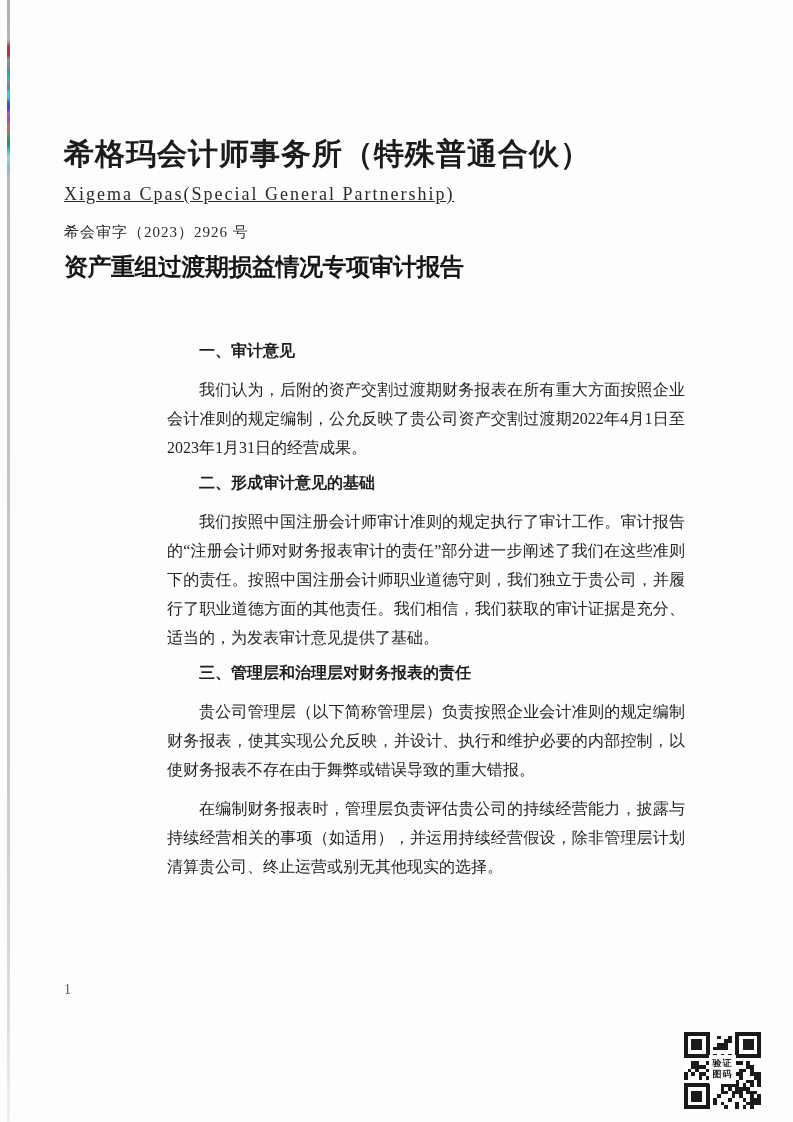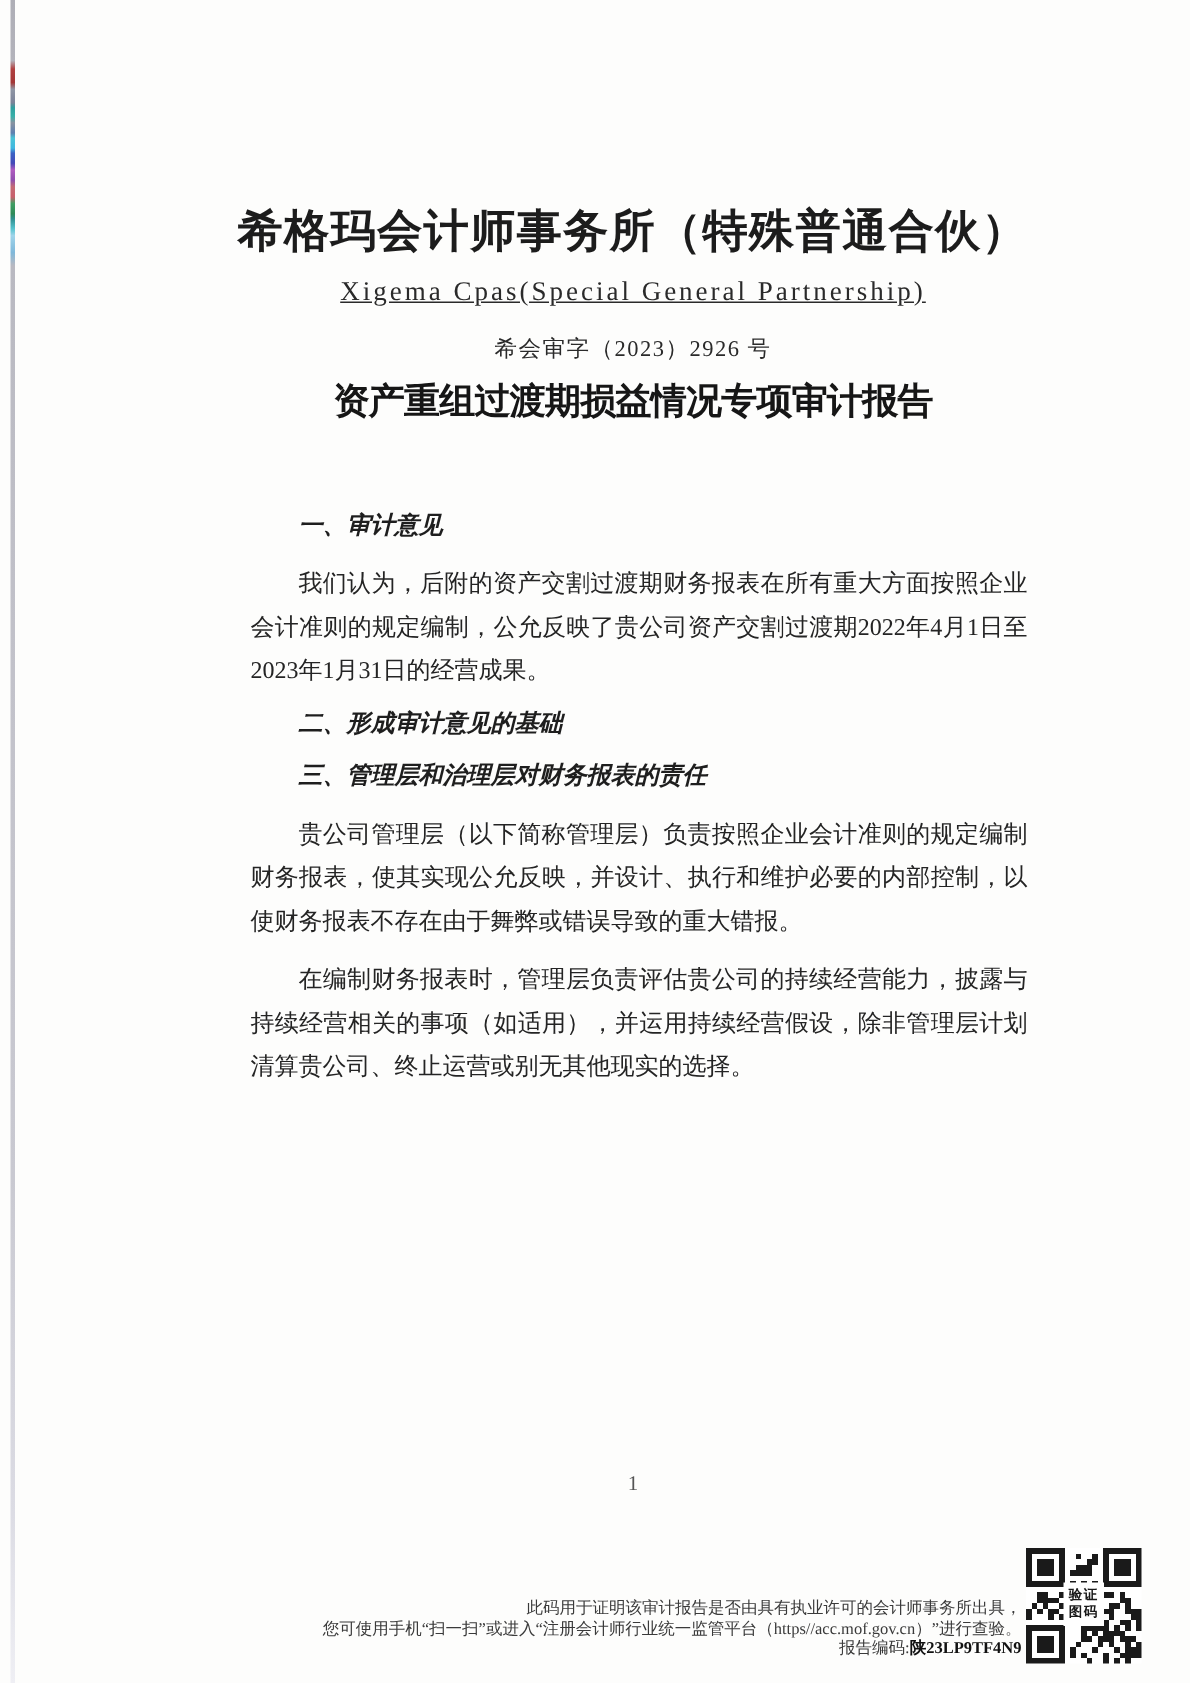--- a/index.html
+++ b/index.html
@@ -27,21 +27,21 @@
       #b05cc0 10.1%, #8f4fae 10.7%,
       #c46a74 11.1%, #c95f6b 11.7%,
       #3f9e63 12.1%, #2e8a57 12.7%,
       #2f8f8f 13.0%, #57c4cf 13.6%,
       #9fd4ea 14.0%, #7fb8da 15.0%,
       #b9b9c1 15.8%, #c2c2ca 40%,
       #c9c9d1 70%, #dcdce4 90%, #efeff4 100%);
   }
 
   .doc-center{
-    position:absolute;left:64px;width:716px;text-align:center;white-space:nowrap;
+    position:absolute;left:64px;width:716px;white-space:nowrap;
   }
   .firm-cn{
     top:134px;font-size:30px;font-weight:bold;letter-spacing:1px;color:#1c1c1c;
     font-family:"DejaVu Serif","Liberation Serif",serif;
   }
   .firm-en{
     top:184px;font-size:18px;letter-spacing:2px;color:#2a2a2a;text-decoration:underline;
   }
   .doc-no{
     top:223px;font-size:15px;letter-spacing:1px;color:#2a2a2a;
@@ -49,21 +49,21 @@
   .report-title{
     top:251px;font-size:24px;font-weight:bold;letter-spacing:-0.5px;color:#161616;
   }
 
   .content{
     position:absolute;left:167px;top:330px;width:518px;
     font-size:16px;line-height:29px;text-align:justify;color:#242424;
   }
   .content .addressee{margin:0;font-weight:bold;}
   .content h3{
-    margin:6px 0 0 0;font-size:16px;font-weight:bold;text-indent:2em;color:#1e1e1e;font-style:italic;
+    margin:6px 0 0 0;font-size:16px;font-weight:bold;text-indent:2em;color:#1e1e1e;
   }
   .content p.body{margin:10px 0 0 0;text-indent:2em;}
 
   .page-number{
     top:982px;font-size:14px;color:#555;letter-spacing:0;
   }
 
   .footer-text{
     position:absolute;left:160px;top:1066px;width:521px;
     text-align:right;font-size:11px;line-height:13.5px;color:#3a3a3a;
@@ -92,33 +92,29 @@
   <div class="doc-center firm-en">Xigema Cpas(Special General Partnership)</div>
   <div class="doc-center doc-no">希会审字（2023）2926 号</div>
   <div class="doc-center report-title">资产重组过渡期损益情况专项审计报告</div>
 
   <div class="content">
 
     <h3>一、审计意见</h3>
     <p class="body">我们认为，后附的资产交割过渡期财务报表在所有重大方面按照企业会计准则的规定编制，公允反映了贵公司资产交割过渡期2022年4月1日至2023年1月31日的经营成果。</p>
 
     <h3>二、形成审计意见的基础</h3>
+    <p class="body">我们按照中国注册会计师审计准则的规定执行了审计工作。审计报告的“注册会计师对财务报表审计的责任”部分进一步阐述了我们在这些准则下的责任。按照中国注册会计师职业道德守则，我们独立于贵公司，并履行了职业道德方面的其他责任。我们相信，我们获取的审计证据是充分、适当的，为发表审计意见提供了基础。</p>
 
     <h3>三、管理层和治理层对财务报表的责任</h3>
     <p class="body">贵公司管理层（以下简称管理层）负责按照企业会计准则的规定编制财务报表，使其实现公允反映，并设计、执行和维护必要的内部控制，以使财务报表不存在由于舞弊或错误导致的重大错报。</p>
     <p class="body">在编制财务报表时，管理层负责评估贵公司的持续经营能力，披露与持续经营相关的事项（如适用），并运用持续经营假设，除非管理层计划清算贵公司、终止运营或别无其他现实的选择。</p>
   </div>
 
   <div class="doc-center page-number">1</div>
 
-  <div class="footer-text">
-    <div>此码用于证明该审计报告是否由具有执业许可的会计师事务所出具，</div>
-    <div>您可使用手机“扫一扫”或进入“注册会计师行业统一监管平台（https//acc.mof.gov.cn）”进行查验。</div>
-    <div class="code"><span>报告编码:</span><b>陕23LP9TF4N9</b></div>
-  </div>
 
   <div class="qr">
     <svg id="qr-svg" viewBox="0 0 21 21" shape-rendering="crispEdges" aria-hidden="true">
         <rect x="0" y="0" width="1" height="1" fill="#1a1a1a"></rect>
         <rect x="1" y="0" width="1" height="1" fill="#1a1a1a"></rect>
         <rect x="2" y="0" width="1" height="1" fill="#1a1a1a"></rect>
         <rect x="3" y="0" width="1" height="1" fill="#1a1a1a"></rect>
         <rect x="4" y="0" width="1" height="1" fill="#1a1a1a"></rect>
         <rect x="5" y="0" width="1" height="1" fill="#1a1a1a"></rect>
         <rect x="6" y="0" width="1" height="1" fill="#1a1a1a"></rect>

